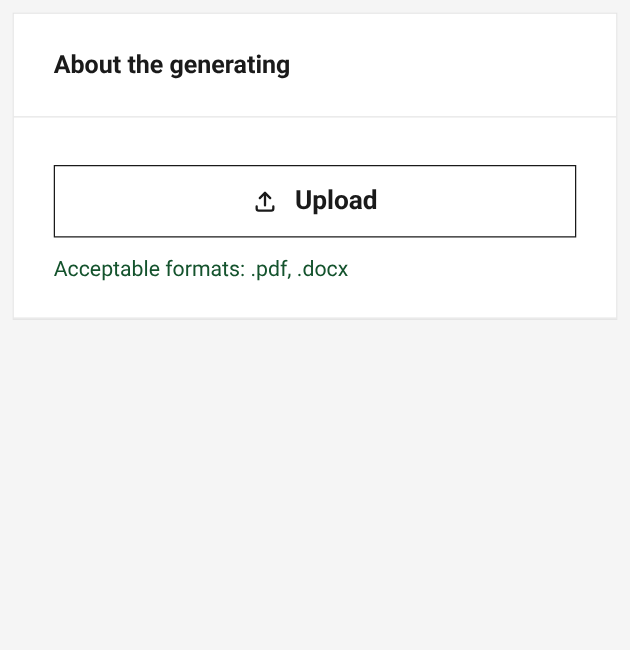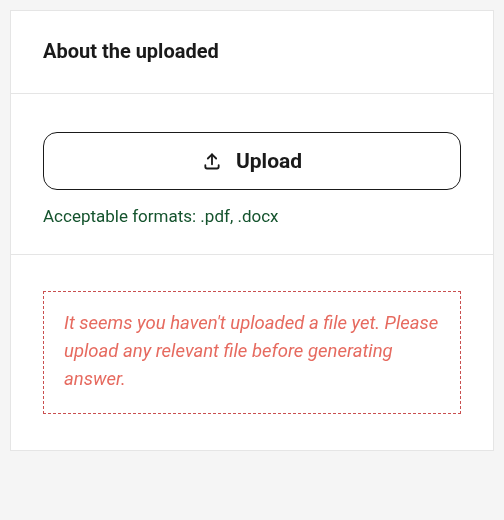--- a/index.html
+++ b/index.html
@@ -30,21 +30,21 @@
     }
     .upload-section {
       padding: 38px 32px 28px 32px;
       border-bottom: 1px solid #e5e5e5;
     }
     .upload-button {
       width: 100%;
       height: 58px;
       background: #ffffff;
       border: 1.5px solid #1a1a1a;
-      border-radius: 14px;
+      border-radius: 0;
       display: flex;
       align-items: center;
       justify-content: center;
       gap: 14px;
       cursor: pointer;
       font-family: inherit;
     }
     .upload-icon {
       display: inline-flex;
       align-items: center;
@@ -75,35 +75,30 @@
       font-size: 18.5px;
       line-height: 1.5;
       font-weight: 400;
     }
   </style>
 </head>
 <body>
 
 <div class="card">
   <div class="section-header">
-    <h2 class="section-title">About the uploaded</h2>
+    <h2 class="section-title">About the generating</h2>
   </div>
 
   <div class="upload-section">
     <button class="upload-button">
       <span class="upload-icon">
         <svg width="20" height="20" viewBox="0 0 24 24" fill="none" stroke="#1a1a1a" stroke-width="2.2" stroke-linecap="round" stroke-linejoin="round">
           <path d="M4 17v2a2 2 0 0 0 2 2h12a2 2 0 0 0 2-2v-2"></path>
           <polyline points="7 9 12 4 17 9"></polyline>
           <line x1="12" y1="4" x2="12" y2="16"></line>
         </svg>
       </span>
       <span class="upload-label">Upload</span>
     </button>
     <div class="format-hint">Acceptable formats: .pdf, .docx</div>
   </div>
 
-  <div class="warning-section">
-    <div class="warning-box">
-      <div class="warning-text">It seems you haven't uploaded a file yet. Please upload any relevant file before generating answer.</div>
-    </div>
-  </div>
 </div>
 
 </body></html>

